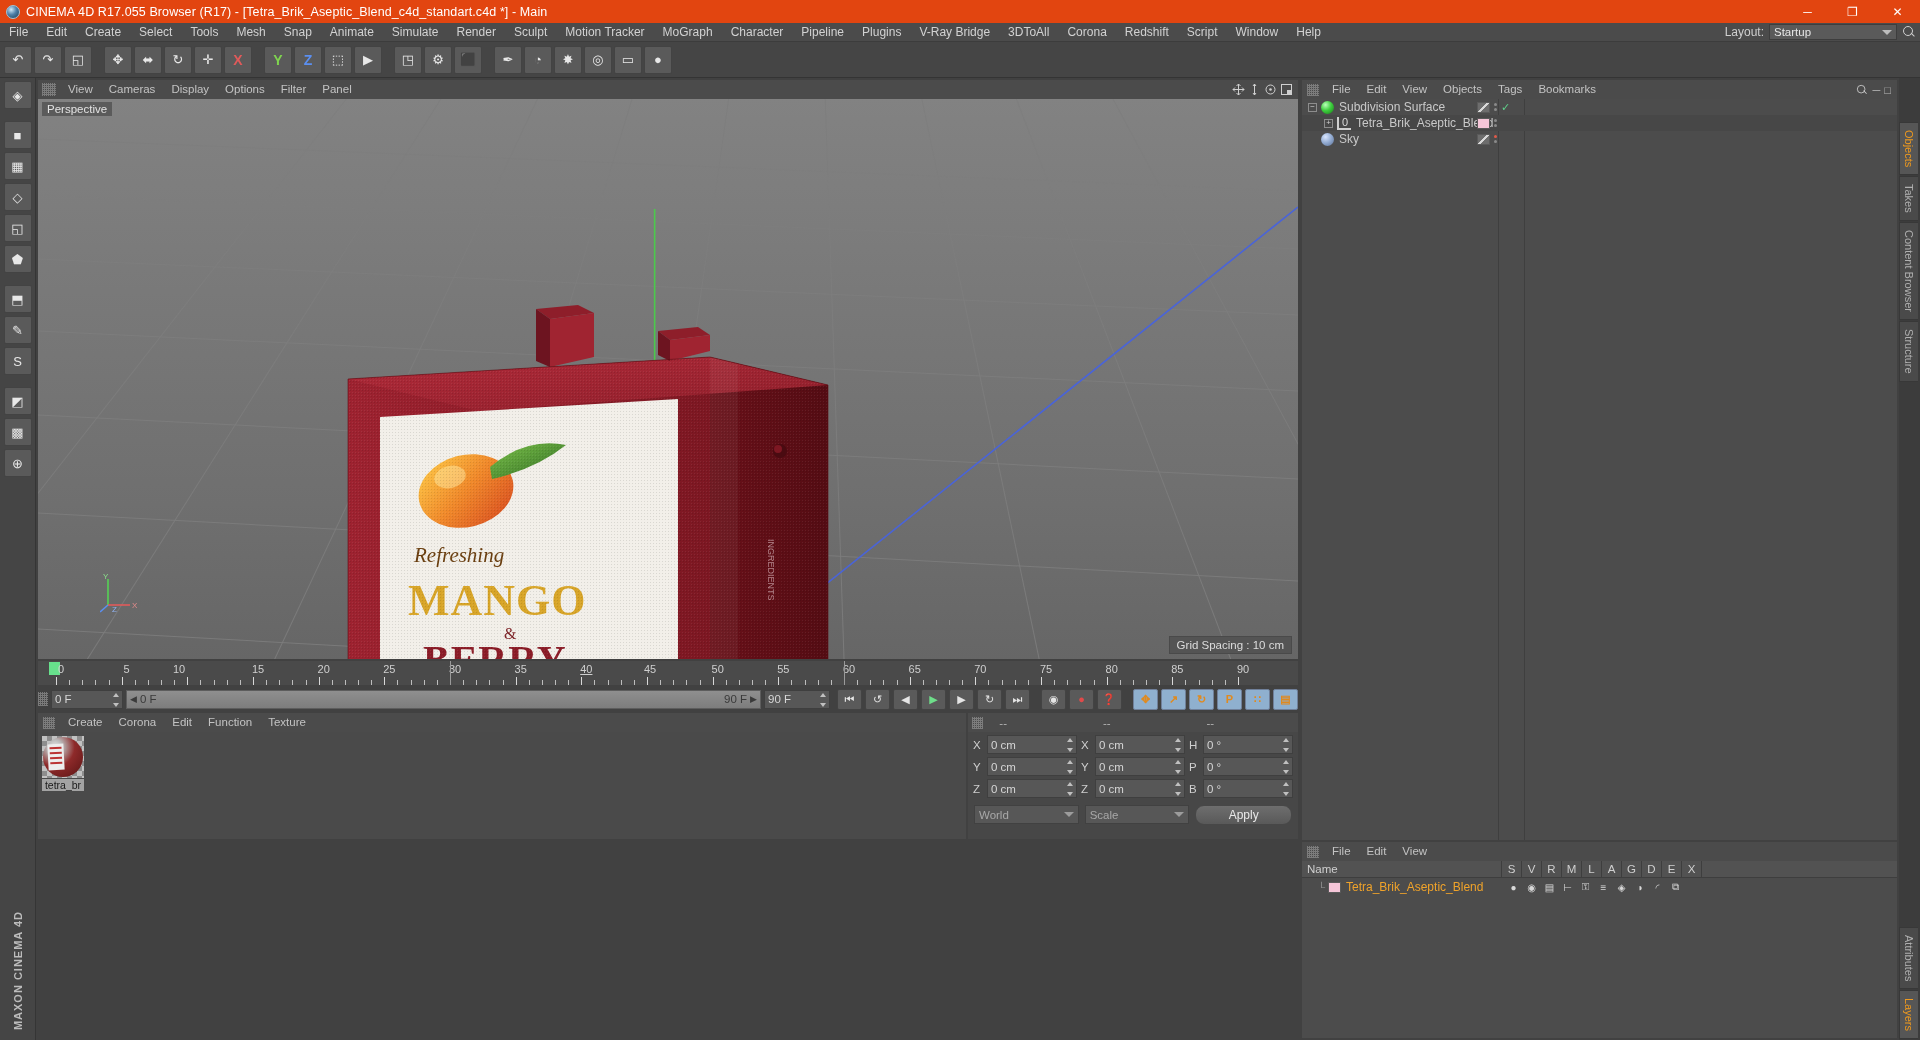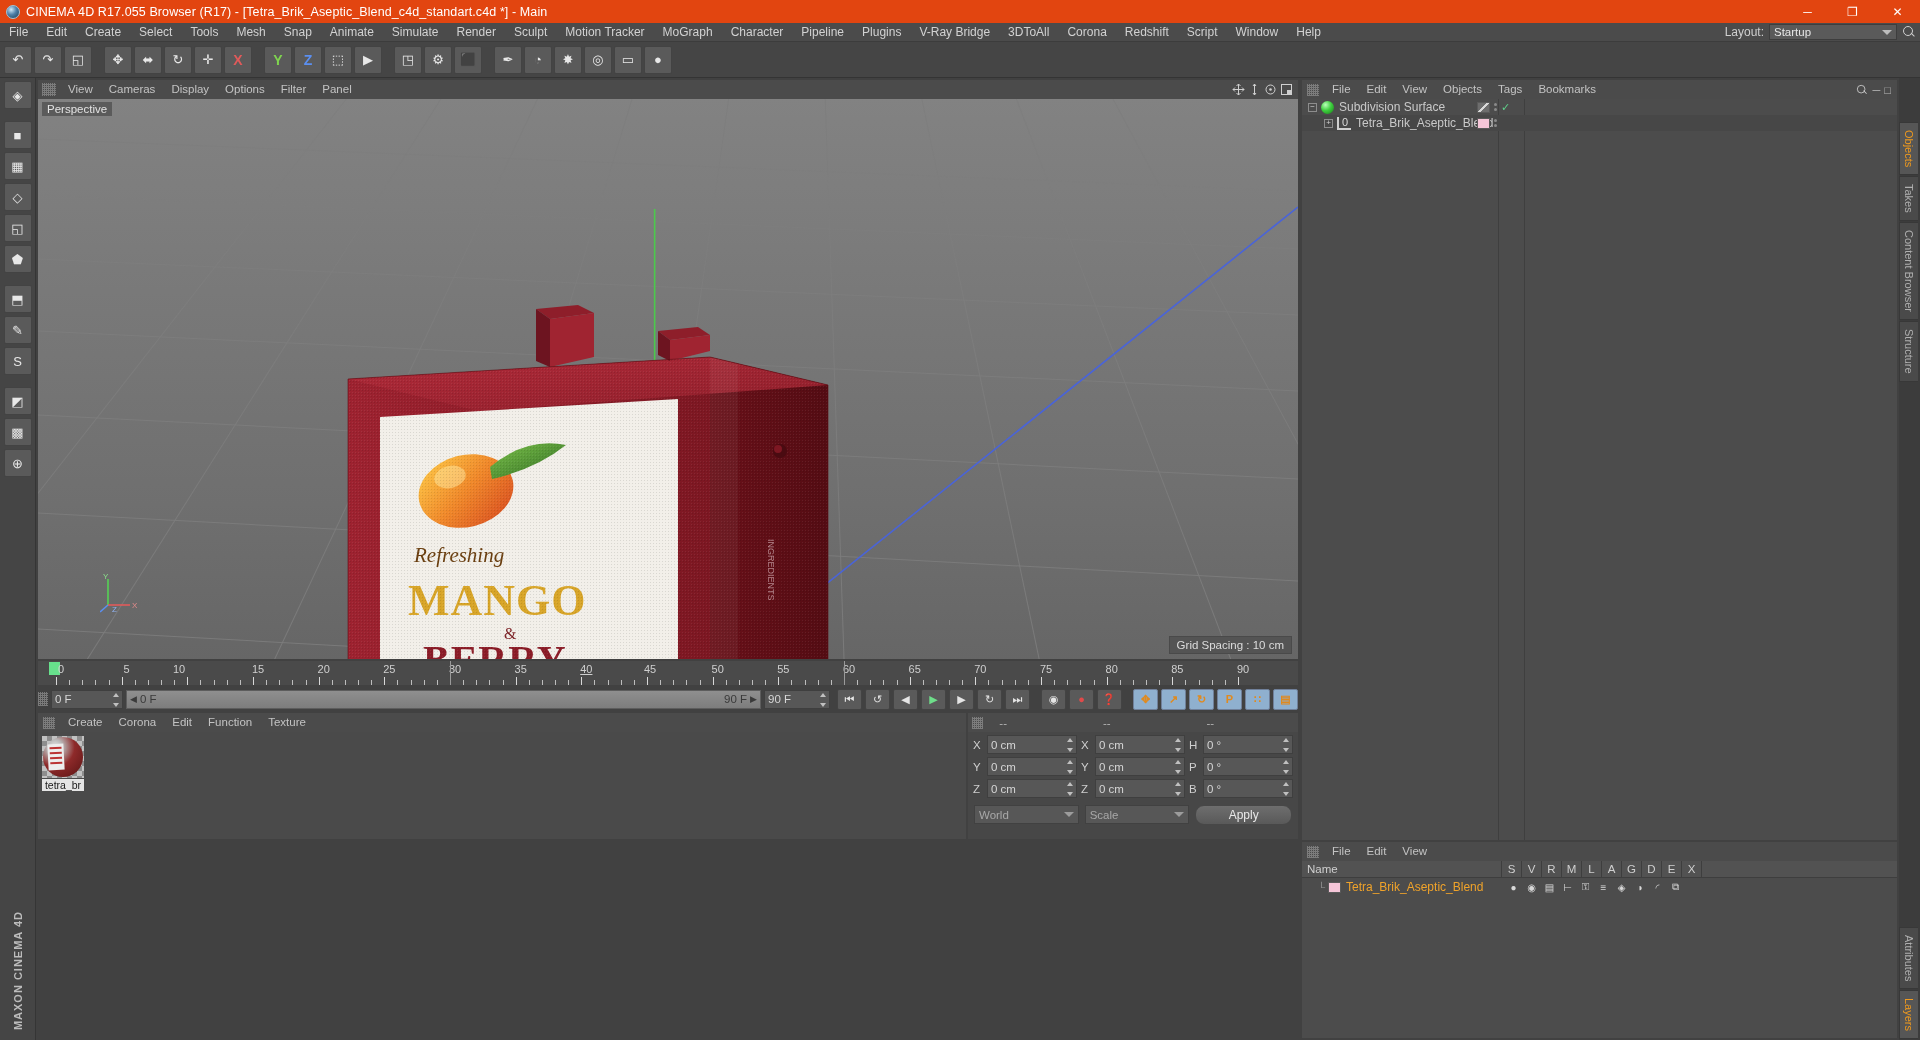--- a/index.html
+++ b/index.html
@@ -159,21 +159,21 @@
   }
   .matsphere .ball {
     position:absolute; left:1px; top:1px; width:40px;height:40px;border-radius:50%;
     background:radial-gradient(circle at 30% 25%, #e8e8e8 0%, #b9b9b9 18%, #8e2a2a 48%, #6d1c1c 80%, #4a1212 100%);
   }
   .matsphere .lbl {
     position:absolute; left:6px; top:8px; width:16px; height:26px; background:#ededed;
     transform:rotate(-3deg);
   }
   .matsphere .lbl i { display:block; height:2px; background:#b33; margin:3px 2px;}
-  .matname { background:#e5e5e5; color:#1a1a1a; font-size:10.5px; text-align:center; margin-top:1px;
+  .matname { background:#a3a3a3; color:#1a1a1a; font-size:10.5px; text-align:center; margin-top:1px;
              white-space:nowrap; overflow:hidden; }
   #coordpanel { width:330px; background:#474747; flex:none; display:flex; flex-direction:column;}
   #coordhdr { height:19px; background:#4b4b4b; display:flex; align-items:center; color:#b5b5b5; font-size:11.5px;}
   #coordhdr .c { width:33%; text-align:left; padding-left:12px;}
   #coordgrid { padding:3px 5px; display:flex; flex-direction:column; gap:3px; }
   .crow { display:flex; gap:4px; align-items:center;}
   .crow .ax { width:10px; color:#cfcfcf; font-size:11.5px; }
   .crow .f { flex:1; }
   #coordbtns { display:flex; gap:6px; padding:4px 6px 0 6px; }
   .cdrop {
@@ -939,20 +939,33 @@
                 <span style="width: 14px; height: 13px; margin-right: 5px; flex: 0 0 auto; color: rgb(217, 217, 217); font-size: 11px; display: inline-flex; align-items: center; justify-content: center; border-left: 2px solid rgb(207, 207, 207); border-bottom: 2px solid rgb(207, 207, 207);">0</span>
                 <span class="nm">Tetra_Brik_Aseptic_Blend</span>
                 <span class="tagcol">
                   <span class="swatch pink"></span>
                   <span class="dots">
                     <i></i>
                     <i></i>
                   </span>
                 </span>
               </div>
+              <div class="objrow">
+                <span class="ind" style="width: 6px;"></span>
+                <span style="width: 9px; height: 9px; border: none; display: inline-flex; align-items: center; justify-content: center; font-size: 8px; line-height: 1; color: rgb(207, 207, 207); margin-right: 4px; flex: 0 0 auto;"></span>
+                <span style="width: 13px; height: 13px; margin-right: 5px; flex: 0 0 auto; border-radius: 50%; background: radial-gradient(circle at 35% 30%, rgb(217, 230, 255) 0%, rgb(143, 168, 207) 50%, rgb(91, 111, 146) 100%);"></span>
+                <span class="nm">Sky</span>
+                <span class="tagcol">
+                  <span class="swatch diag"></span>
+                  <span class="dots">
+                    <i style="background: rgb(224, 90, 74);"></i>
+                    <i></i>
+                  </span>
+                </span>
+              </div>
             </div>
         </div>
       </div>
 
       <div id="attrmgr">
         <div class="panelhdr">
           <div class="grip" style="width:12px;height:12px;margin:0 5px;"></div>
           <div id="attr-menu" style="display:flex">
               <div class="mi">File</div>
               <div class="mi">Edit</div>

